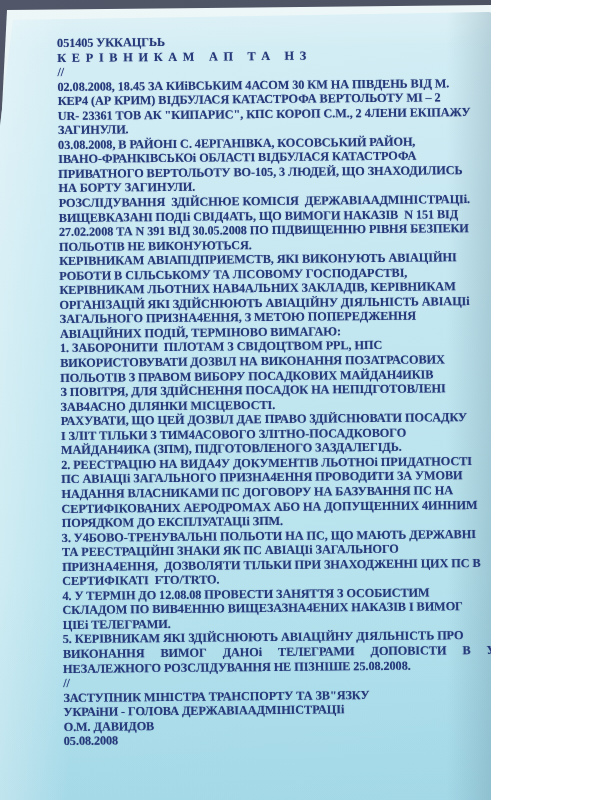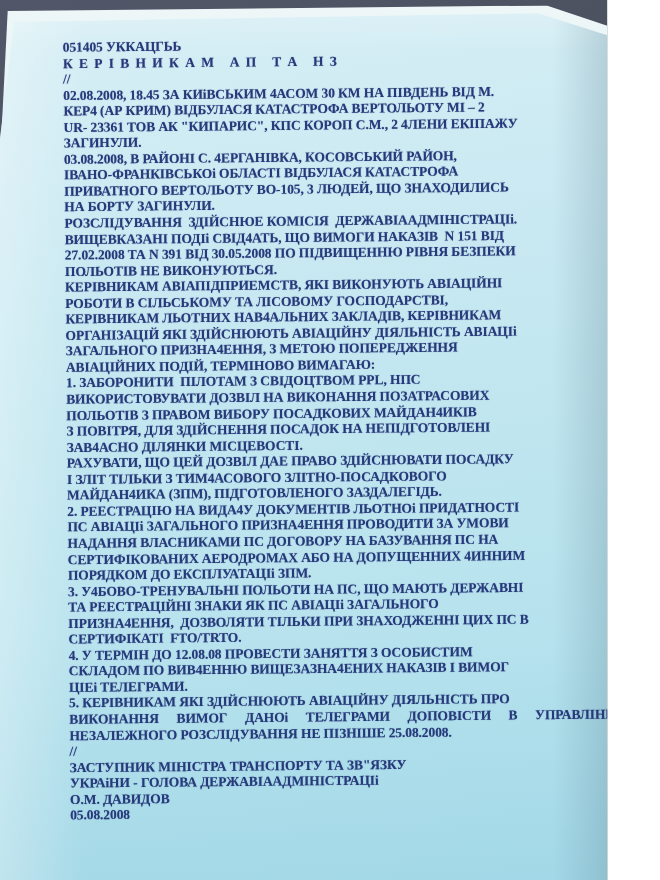--- a/index.html
+++ b/index.html
@@ -2,21 +2,21 @@
 <html><head>
 <meta charset="utf-8">
 <style>
   html, body { margin: 0; padding: 0; }
   body {
     width: 600px; height: 800px; overflow: hidden;
     font-family: "Liberation Serif", serif;
   }
   
   .photo {
-    position: relative; width: 552px; height: 800px; overflow: hidden;
+    position: relative; width: 491px; height: 800px; overflow: hidden;
     background:
       radial-gradient(120% 80% at 85% 100%, rgba(104,92,62,.55), rgba(0,0,0,0) 55%),
       linear-gradient(155deg, #515768 0%, #4a4f5c 45%, #4e4d48 80%, #5a5444 100%);
   }
   
   .undersheet {
     position: absolute; inset: 0;
     clip-path: polygon(7px 10px, 497px 5px, 602px 40px, 578px 802px, 1px 802px, 1px 128px);
     background: linear-gradient(180deg, #eff7f8 0%, #d9eef2 28%, #c7e9ef 100%);
   }

